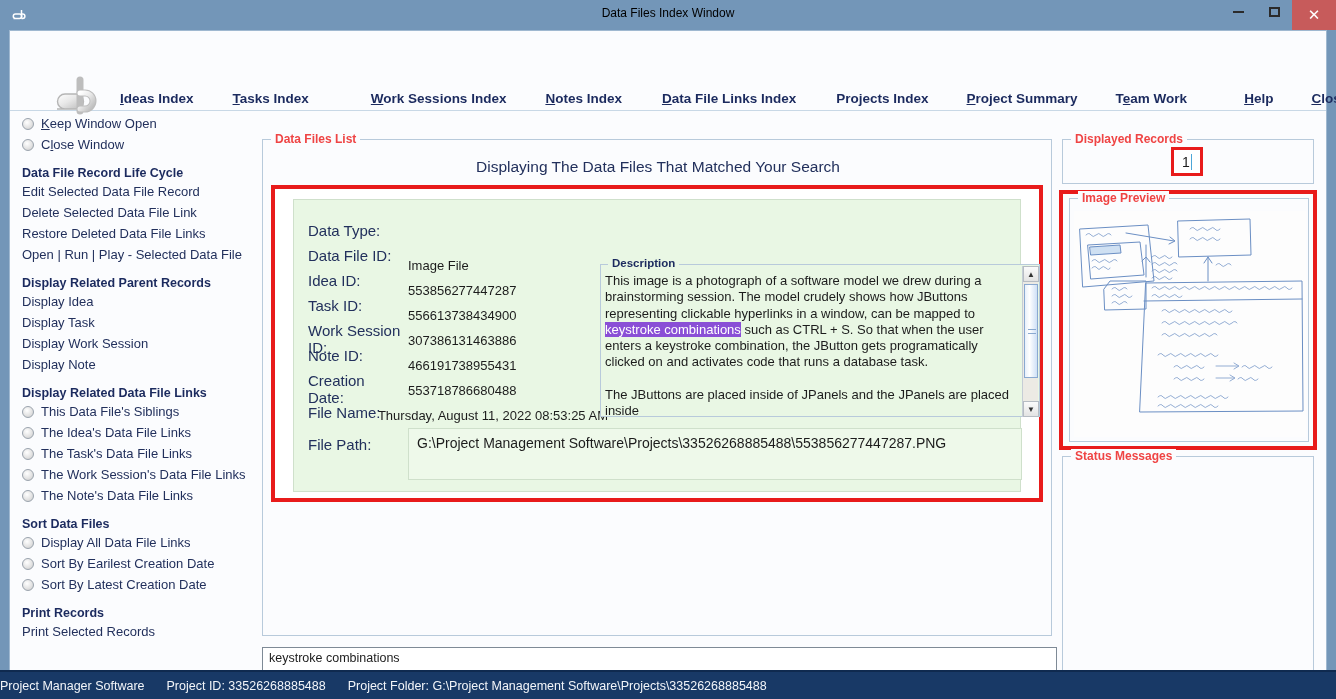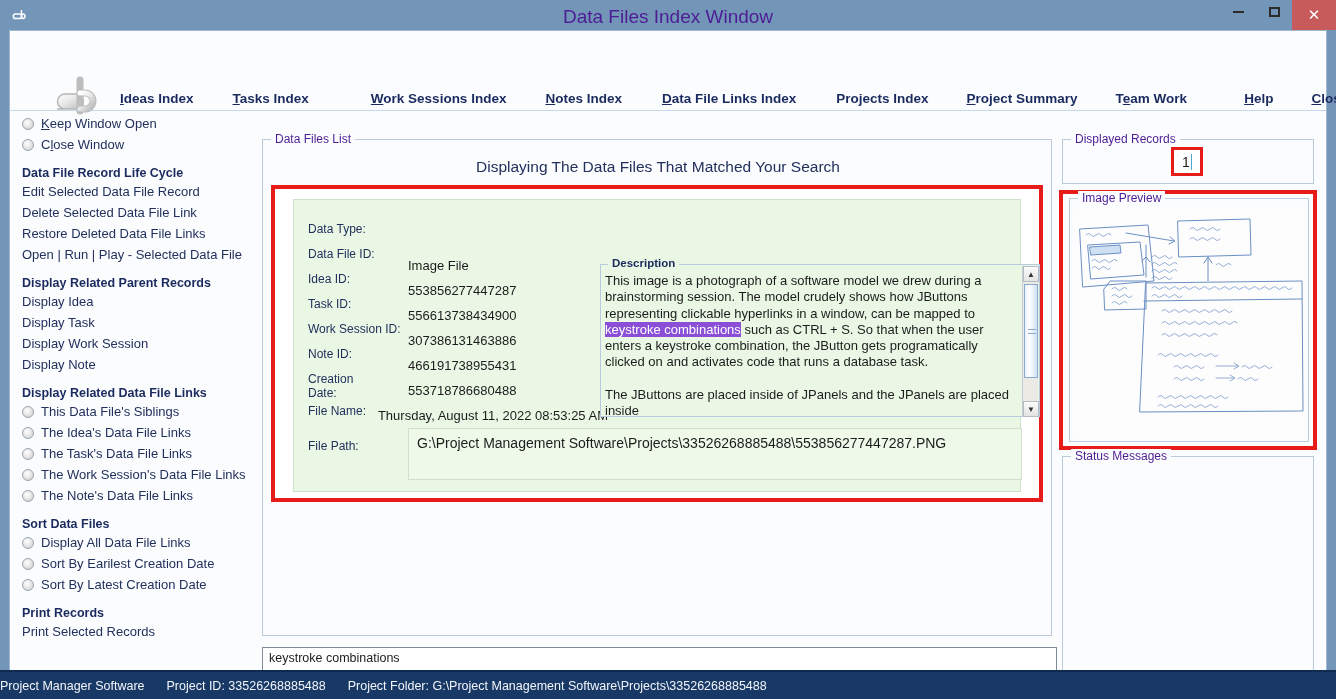--- a/index.html
+++ b/index.html
@@ -23,21 +23,21 @@
   }
   .titlebar-icon {
     position: absolute; left: 10px; top: 7px;
     width: 18px; height: 18px;
     color: #ffffff;
     font-size: 15px; line-height: 18px; text-align: center;
   }
   .titlebar-title {
     position: absolute; left: 0; top: 6px;
     width: 1336px; text-align: center;
-    font-size: 19px; color: #4c1d95;
+    font-size: 12px; color: #000000;
     font-family: "Liberation Sans", sans-serif;
   }
   .winbtns { position: absolute; right: 0; top: 0; height: 31px; display: flex; }
   .winbtn {
     width: 30px; height: 24px;
     display: flex; align-items: center; justify-content: center;
     font-size: 13px; color: #ffffff; cursor: default;
   }
   .winbtn.min { width: 36px; }
   .winbtn.max { width: 36px; }
@@ -102,21 +102,21 @@
   }
   
   .group {
     position: absolute;
     border: 1px solid #b8cadb;
     background: transparent;
   }
   .group-title {
     position: absolute; top: -8px; left: 8px;
     background: #fbfcfe; padding: 0 4px;
-    font-size: 12px; font-weight: normal; color: #4c1d95;
+    font-size: 12px; font-weight: bold; color: #ef4444;
     font-family: "Liberation Sans", sans-serif;
   }
   #data-files-list { left: 252px; top: 108px; width: 790px; height: 497px; }
   .list-title {
     position: absolute; left: 0; top: 18px; width: 790px; text-align: center;
     font-size: 15.5px; color: #22305c;
     font-family: "Liberation Sans", sans-serif;
   }
   .record-outer {
     position: absolute; left: 8px; top: 45px;
@@ -126,21 +126,21 @@
   }
   .record-inner {
     position: absolute; left: 18px; top: 10px;
     width: 728px; height: 293px;
     background: #e9f7e4;
     border: 1px solid #cfe0cb;
   }
   .fields { position: absolute; left: 14px; top: 22px; width: 300px; }
   .field-row { display: flex; height: 25px; align-items: flex-start; }
   .field-label {
-    width: 100px; font-size: 12px; color: #22305c;
+    width: 100px; font-size: 15px; color: #22305c;
     font-family: "Liberation Sans", sans-serif;
   }
   .field-value {
     font-size: 13px; color: #1c1c1c;
     font-family: "Liberation Sans", sans-serif; white-space: nowrap; margin-top: 36px;
   }
   
   .descbox {
     position: absolute; left: 306px; top: 64px;
     width: 440px; height: 153px;

